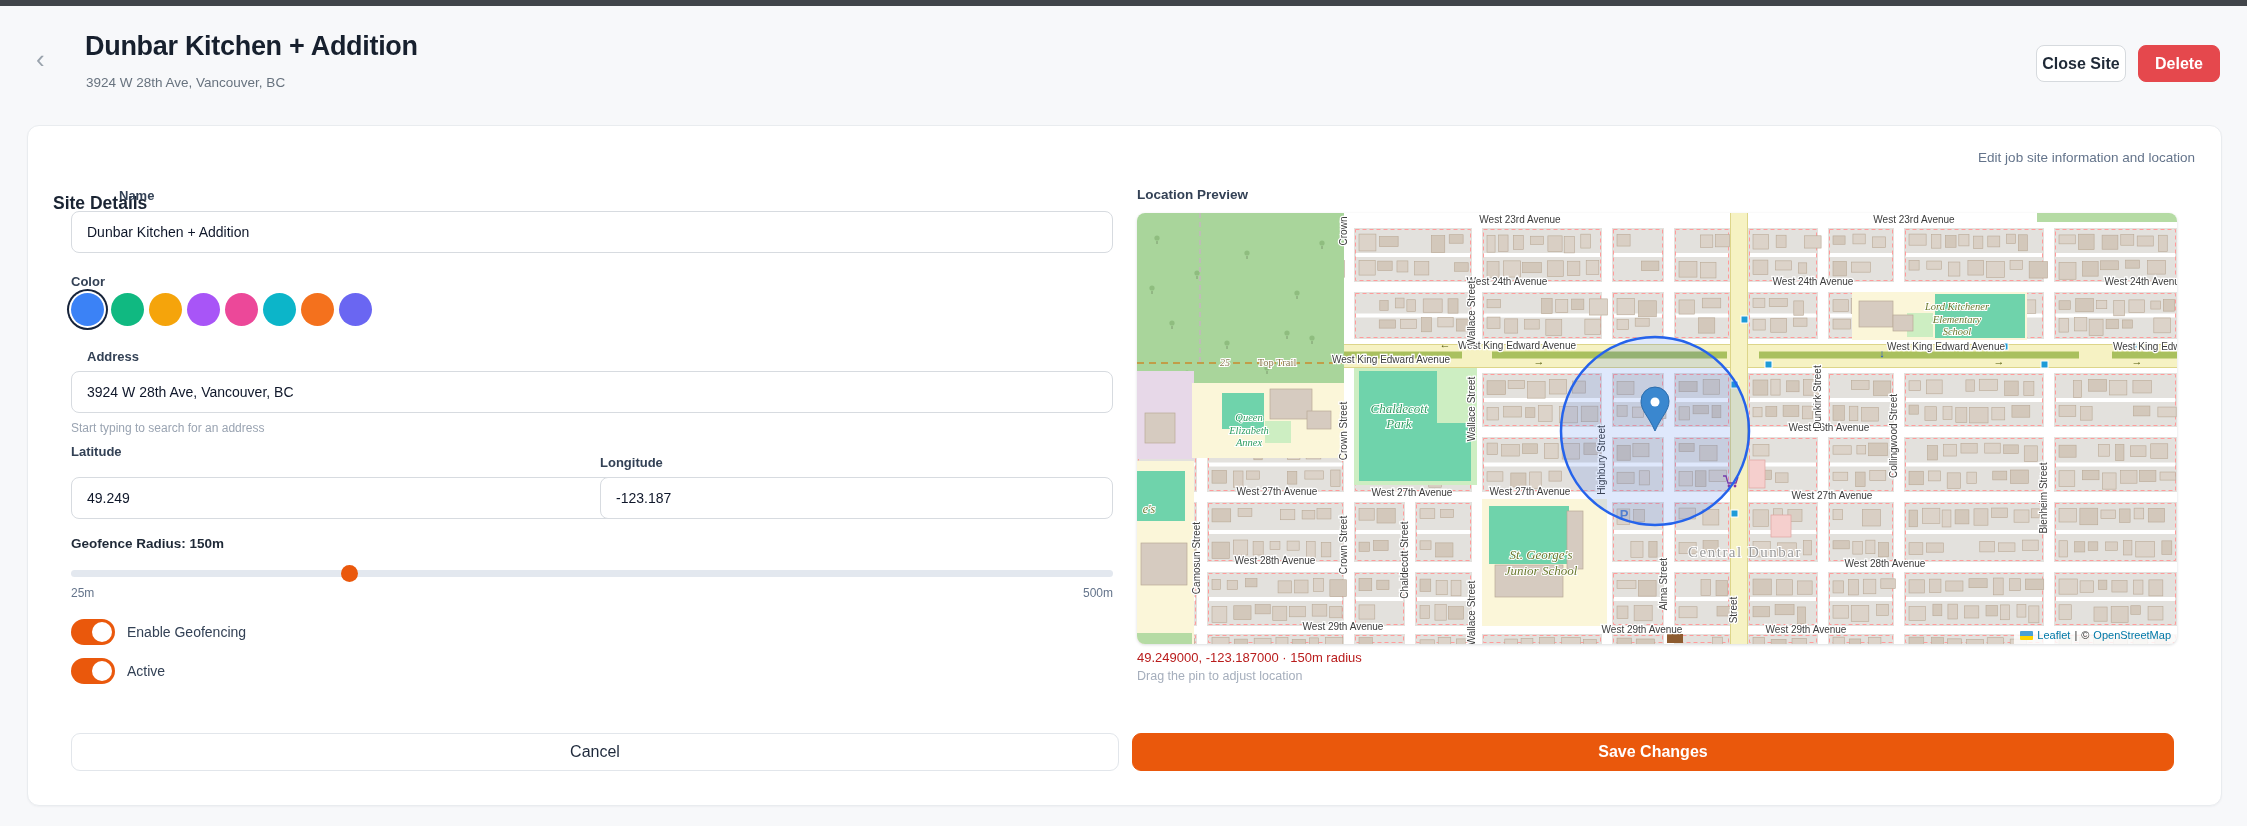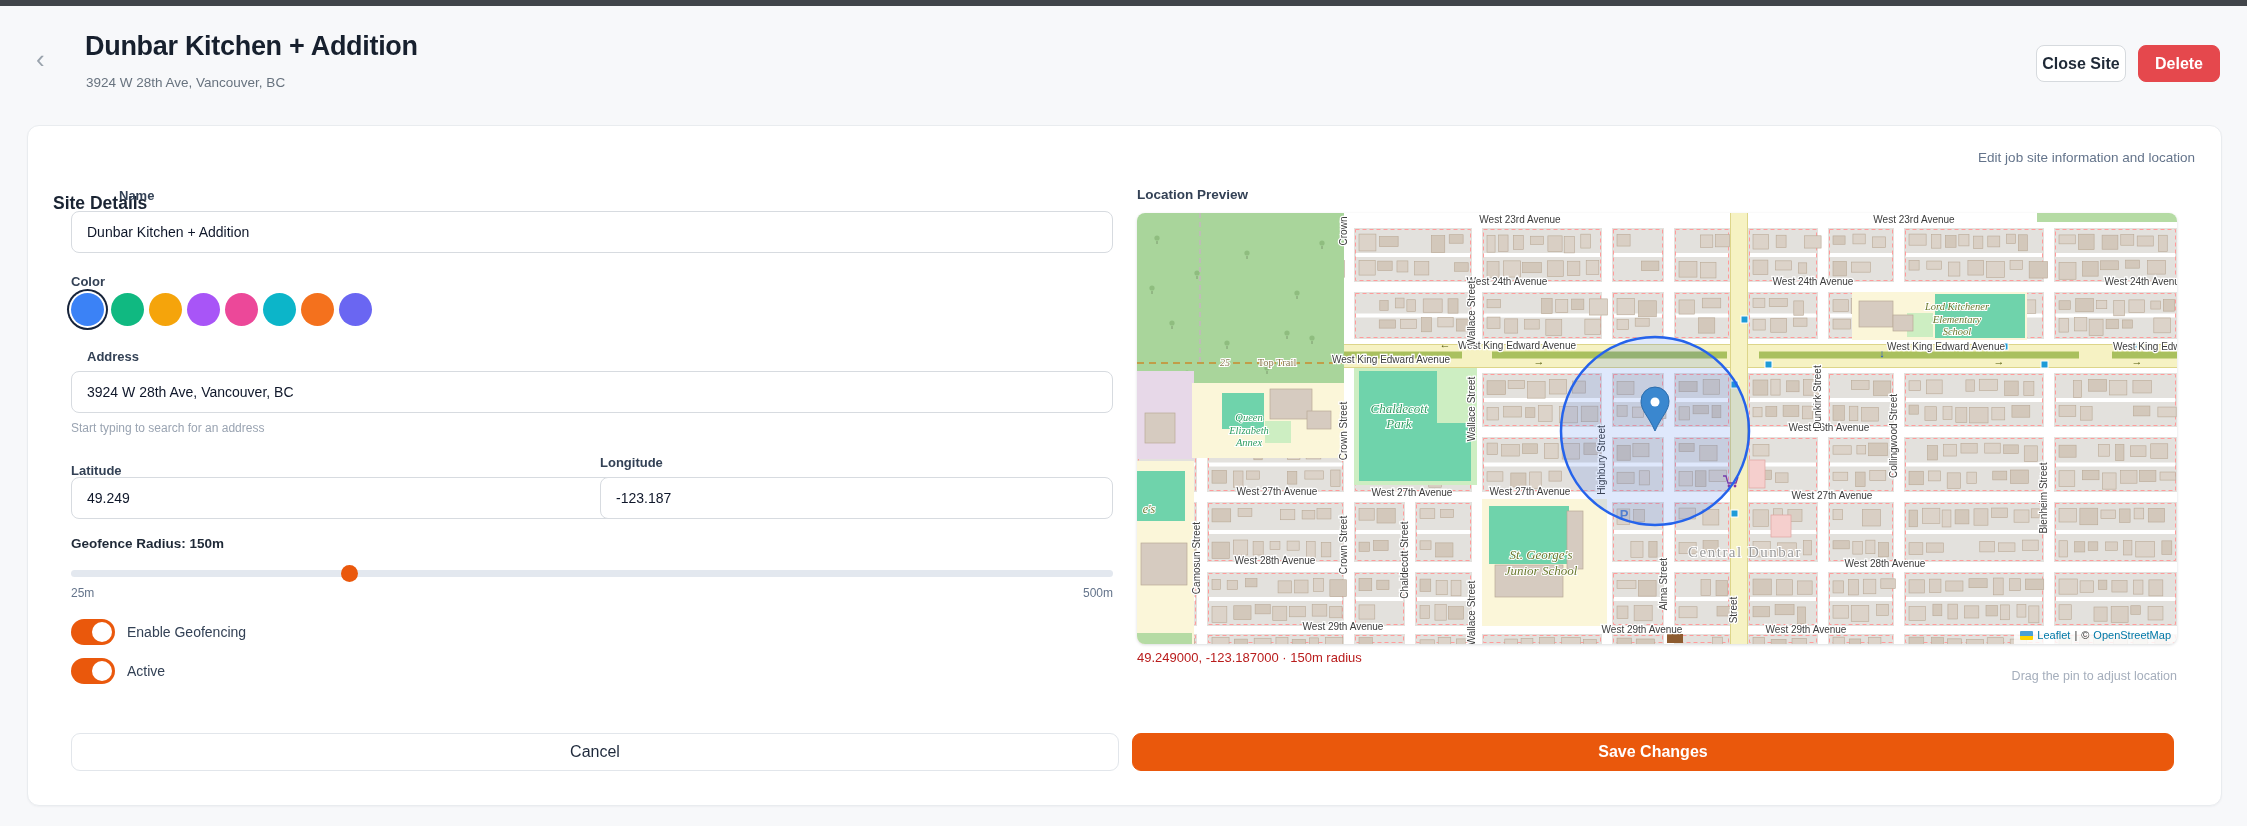--- a/index.html
+++ b/index.html
@@ -46,21 +46,21 @@
   
   .map-label{position:absolute;left:1109px;top:61px;font-size:13.5px;font-weight:600;color:#334155;}
   .map-wrap{position:absolute;left:1109px;top:87px;width:1040px;height:431px;border-radius:8px;overflow:hidden;
             box-shadow:0 1px 3px rgba(16,24,40,.15);background:#fff;cursor:grab;}
   .map-wrap svg{display:block;}
   .attrib{position:absolute;right:0;bottom:0;background:rgba(255,255,255,.82);font-size:11px;color:#333;
           padding:2px 6px 3px 6px;border-top-left-radius:4px;display:flex;align-items:center;gap:4px;}
   .attrib a{color:#0078a8;text-decoration:none;cursor:pointer;}
   .flag{display:inline-block;width:13px;height:9px;background:linear-gradient(#4aa0d5 50%,#ffd500 50%);border-radius:1px;}
   .coords{position:absolute;left:1109px;top:524px;width:1040px;font-size:13px;color:#b91c1c;font-weight:500;}
-  .hint{position:absolute;left:1109px;top:543px;width:1040px;text-align:right;font-size:12.5px;color:#a5aebc;}
+  .hint{position:absolute;left:1109px;top:543px;width:1040px;text-align:left;font-size:12.5px;color:#a5aebc;}
 </style>
 </head>
 <body>
 
 <div class="topbar"></div>
 
 <div class="back">‹</div>
 <div class="title">Dunbar Kitchen + Addition</div>
 <div class="subtitle">3924 W 28th Ave, Vancouver, BC</div>
 <div class="btn btn-close">Close Site</div>
@@ -82,21 +82,21 @@
       <div class="swatch" style="background: rgb(236, 72, 153);"></div>
       <div class="swatch" style="background: rgb(12, 181, 201);"></div>
       <div class="swatch" style="background: rgb(244, 113, 29);"></div>
       <div class="swatch" style="background: rgb(106, 102, 242);"></div>
     </div>
 
   <div class="f-label" style="left:59px;top:223px;">Address</div>
   <input class="f-input" style="left: 43px; top: 245px; width: 1042px;" value="3924 W 28th Ave, Vancouver, BC">
   <div class="helper" style="left:43px;top:295px;">Start typing to search for an address</div>
 
-  <div class="f-label" style="left:43px;top:337px;">Latitude</div>
+  <div class="f-label" style="left:43px;top:318px;">Latitude</div>
   <input class="f-input" style="left: 43px; top: 351px; width: 596px;" value="49.249">
   <div class="f-label" style="left:572px;top:329px;">Longitude</div>
   <input class="f-input" style="left: 572px; top: 351px; width: 513px;" value="-123.187">
 
   <div class="f-label" style="left:43px;top:410px;font-size:13.5px;color:#1f2937;">Geofence Radius: 150m</div>
   <div class="slider-track"></div>
   <div class="slider-thumb" id="slider-thumb" style="left: 313.214px;"></div>
   <div class="minmax" style="left:43px;top:460px;">25m</div>
   <div class="minmax" style="left:43px;top:460px;width:1042px;text-align:right;">500m</div>
 

